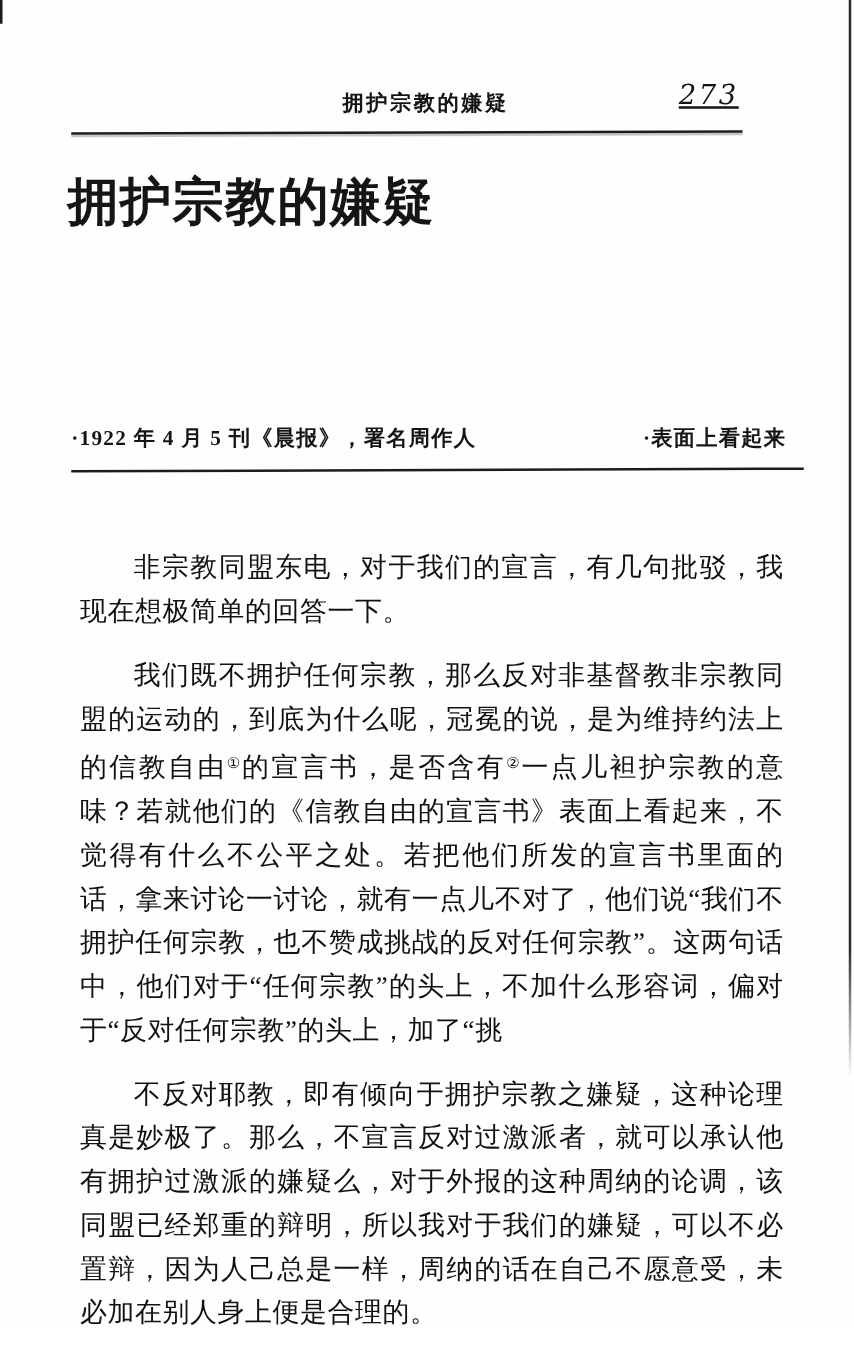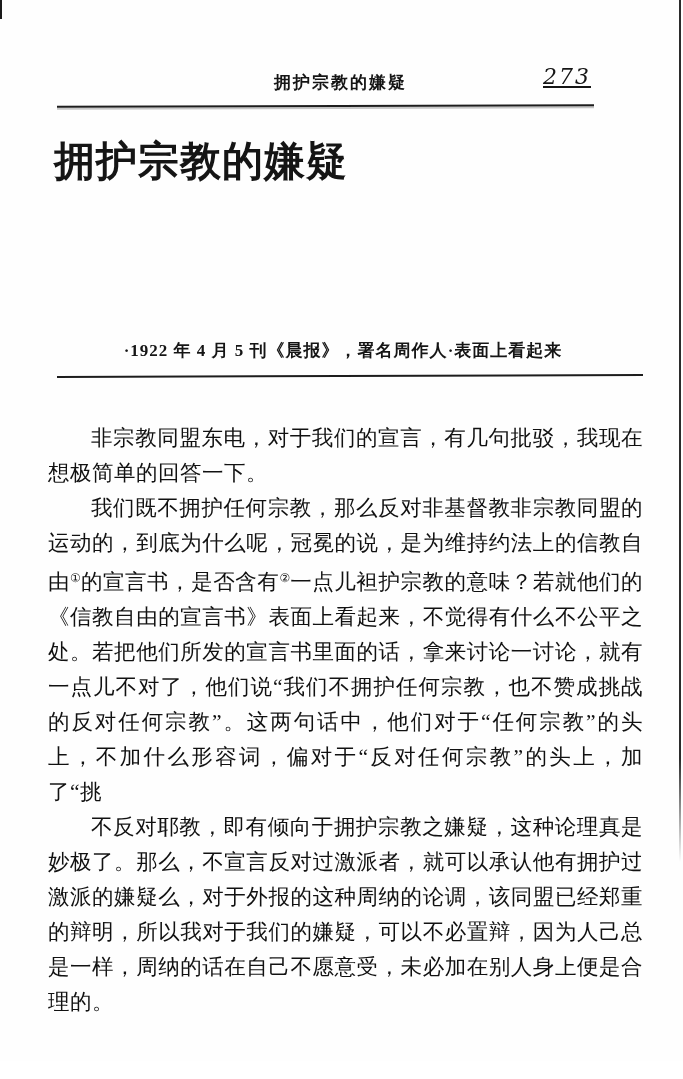--- a/index.html
+++ b/index.html
@@ -74,21 +74,21 @@
     font-weight: bold;
     letter-spacing: 1px;
     white-space: nowrap;
   }
   .byline-row {
     position: absolute;
     left: 57px;
     top: 339px;
     width: 572px;
     display: flex;
-    justify-content: center;
+    justify-content: space-between;
     font-size: 17px;
     font-weight: bold;
     letter-spacing: 1px;
     white-space: nowrap;
   }
   .rule-byline {
     left: 57px;
     top: 375px;
     width: 586px;
     height: 2px;
@@ -99,21 +99,21 @@
     left: 48px;
     top: 421px;
     width: 595px;
     font-size: 21.5px;
     line-height: 35px;
     letter-spacing: 0.5px;
     text-align: justify;
     color: #111;
   }
   .article-body p.para {
-    margin: 0;
+    margin: 16px;
     text-indent: 2em;
   }
   .article-body .sup {
     font-size: 12px;
     vertical-align: 7px;
     letter-spacing: 0;
   }
 </style>
 </head>
 <body>

